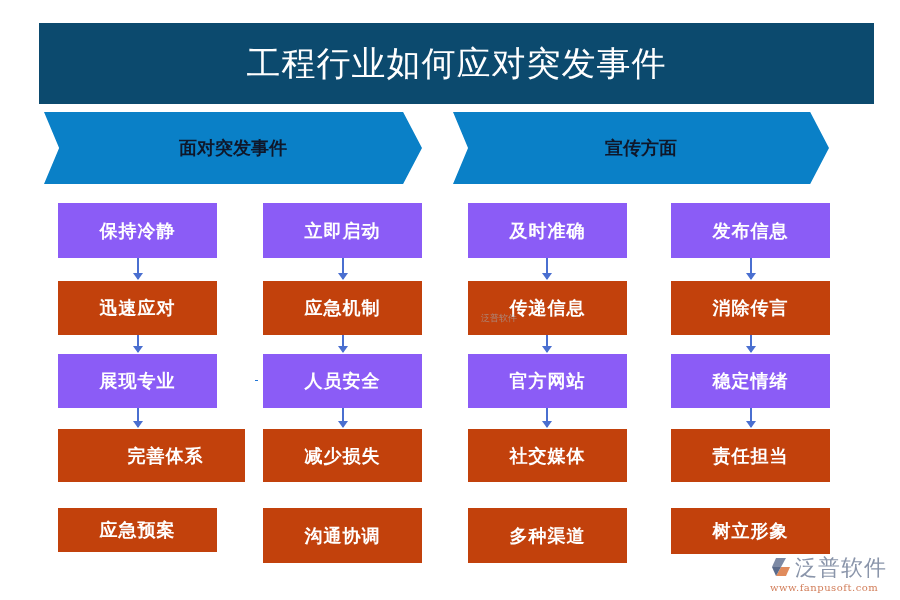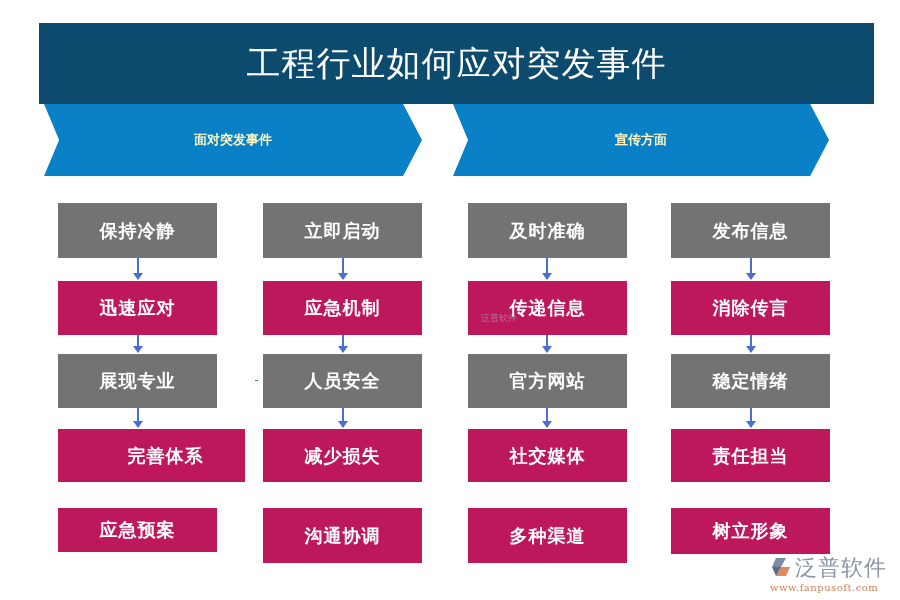--- a/index.html
+++ b/index.html
@@ -9,35 +9,35 @@
       font-family: "DejaVu Serif", "Liberation Serif", serif;
     }
     .title-bar {
       position: absolute; left: 39px; top: 23px; width: 835px; height: 81px;
       background: #0c4a6e; color: #ffffff;
       display: flex; align-items: center; justify-content: center;
       font-size: 34px; letter-spacing: 1px;
       font-family: "DejaVu Sans", "Liberation Sans", sans-serif;
     }
     .chevron {
-      position: absolute; top: 104px; height: 72px;
-      background: #0a80c7; color: #fef9c3;
+      position: absolute; top: 112px; height: 72px;
+      background: #0a80c7; color: #0f172a;
       display: flex; align-items: center; justify-content: center;
-      font-size: 13px; font-weight: bold;
+      font-size: 18px; font-weight: bold;
       clip-path: polygon(0 0, 95% 0, 100% 50%, 95% 100%, 0 100%, 4% 50%);
     }
     .chevron.left { left: 44px; width: 378px; }
     .chevron.right { left: 453px; width: 376px; }
     .box {
       position: absolute; width: 159px;
       display: flex; align-items: center; justify-content: center;
       color: #ffffff; font-size: 18px; font-weight: bold; letter-spacing: 1px;
     }
-    .box.blue { background: #737373; }
-    .box.teal { background: #be185d; }
+    .box.blue { background: #8b5cf6; }
+    .box.teal { background: #c2410c; }
     .arrow {
       position: absolute; width: 2px; background: #4a6fd0;
     }
     .arrow::after {
       content: ""; position: absolute; left: -4px; bottom: -1px;
       border-left: 5px solid transparent; border-right: 5px solid transparent;
       border-top: 7px solid #4a6fd0;
     }
     .dot { position: absolute; left: 255px; top: 380px; width: 3px; height: 1px; background: #2176d6; }
     .wm-small {

